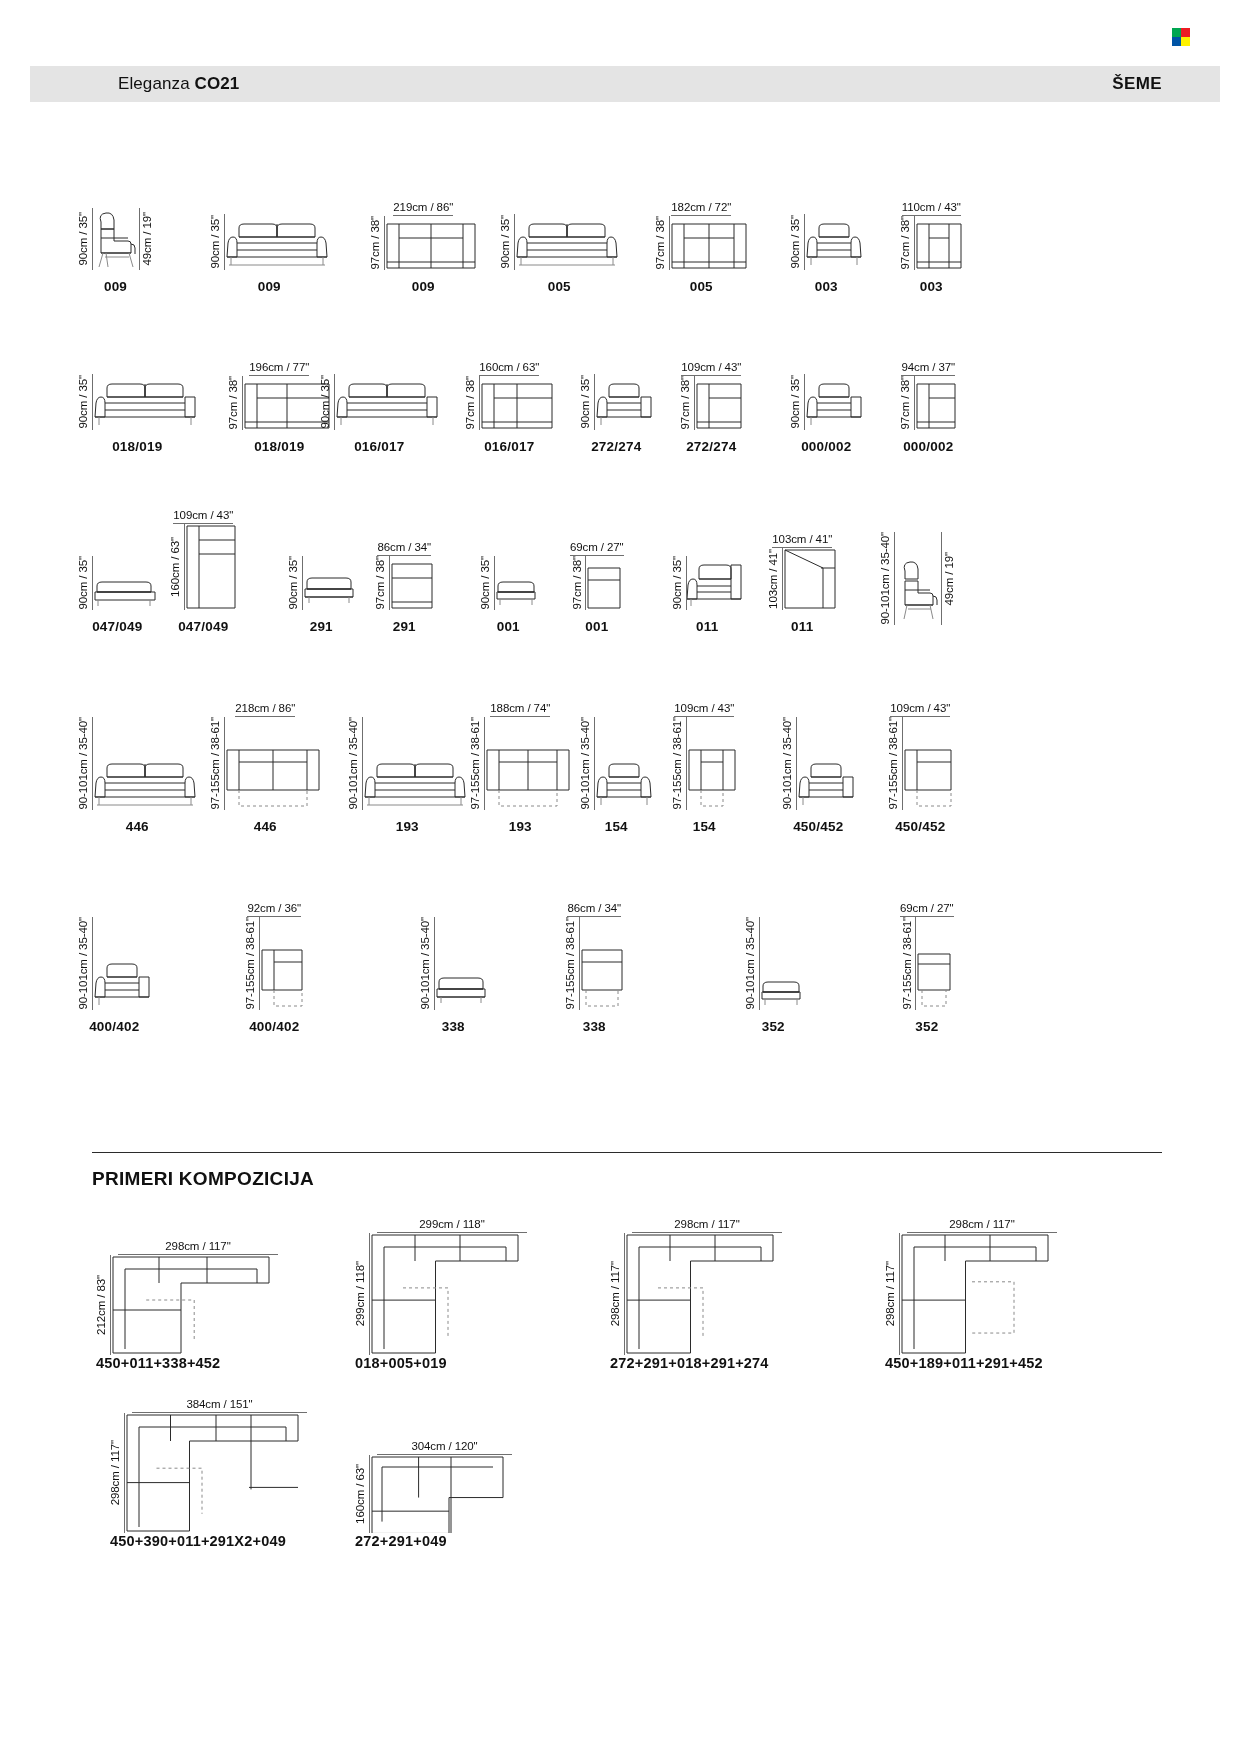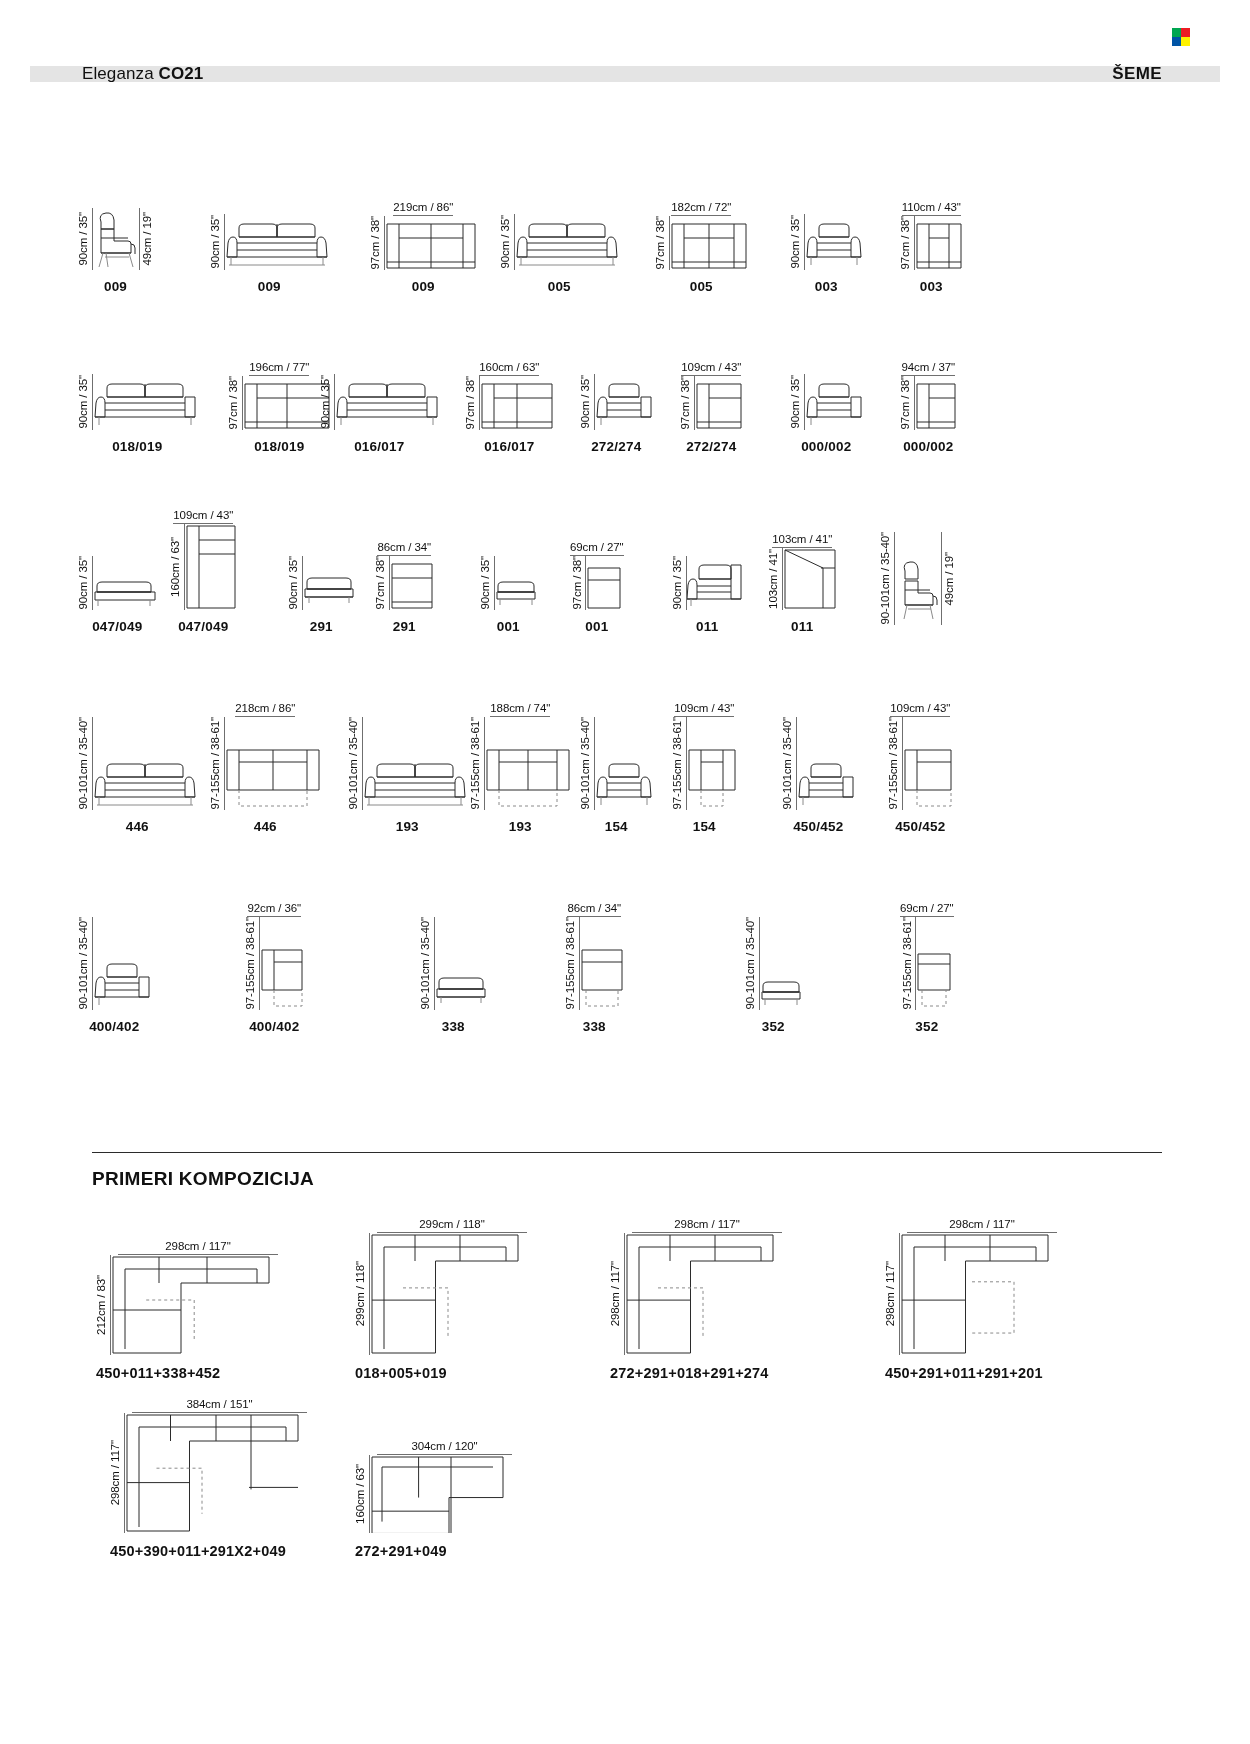--- a/index.html
+++ b/index.html
@@ -17,24 +17,24 @@
   .logo {
     position: absolute; top: 28px; right: 60px;
     width: 18px; height: 18px;
     display: grid; grid-template-columns: 1fr 1fr; grid-template-rows: 1fr 1fr;
   }
   .logo i { display: block; }
 
   
   .header-band {
     position: absolute; left: 30px; top: 66px;
-    width: 1190px; height: 16px;
+    width: 1190px; height: 36px;
     background: #e4e4e4;
     display: flex; align-items: center; justify-content: space-between;
-    padding: 0 58px 0 52px;
+    padding: 0 58px 0 88px;
   }
   .header-band .brand { font-size: 17px; font-weight: 400; letter-spacing: .1px; }
   .header-band .brand b { font-weight: 700; }
   .header-band .section { font-size: 17px; font-weight: 700; letter-spacing: .4px; }
 
   
   .rows { position: absolute; left: 0; top: 104px; width: 1250px; }
   .row { position: relative; width: 1250px; }
   .item {
     position: absolute;
@@ -75,21 +75,21 @@
   .divider {
     position: absolute; left: 92px; top: 1152px; width: 1070px; height: 1px;
     background: #2b2b2b;
   }
   .comp-title {
     position: absolute; left: 92px; top: 1168px;
     font-size: 19px; font-weight: 700; letter-spacing: .3px;
   }
   .comp { position: absolute; display: flex; flex-direction: column; align-items: flex-start; }
   .comp .clabel {
-    margin-top: 10px; font-size: 14.5px; font-weight: 700; letter-spacing: .2px;
+    font-size: 14.5px; font-weight: 700; letter-spacing: .2px;
     white-space: nowrap;
   }
 </style>
 </head>
 <body>
 
 <div class="page">
 
   <div class="logo">
     <i style="background:#00a651"></i>
@@ -1096,21 +1096,21 @@
       <path d="M2 2 l146 0 l0 26 l-82.5 0 l0 92 l-63.5 0 z"></path>
       <path d="M14 14 l122 0 l0 14"></path>
       <path d="M14 14 l0 102"></path>
       <path d="M45 2 l0 26"></path>
       <path d="M90 2 l0 26"></path>
       <path d="M2 67.10000000000001 l63.5 0"></path>
       <path d="M72 48.800000000000004 l42.00000000000001 0 l0 51.239999999999995 l-42.00000000000001 0" stroke="#8a8a8a" stroke-dasharray="3 3"></path>
             </svg>
           </span>
     </div>
-    <div class="clabel">450+291+011+291+201</div>
+    <div class="clabel">450+189+011+291+452</div>
       </div>
       <div class="comp" style="left: 110px; top: 1398px; position: absolute;">
     <div style="display:flex;flex-direction:column;align-items:flex-end;margin-left:22px">
       <div class="hdim" style="width:175px">
         <span class="htxt">384cm / 151"</span>
         <span class="hline"></span>
       </div>
     </div>
     <div class="figbox">
       <div class="vdim">

